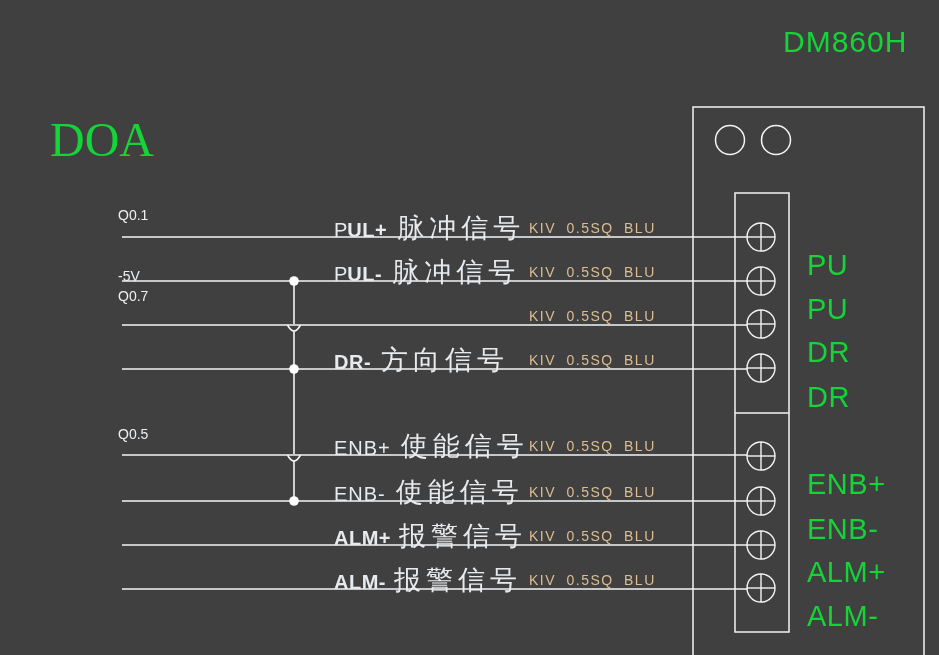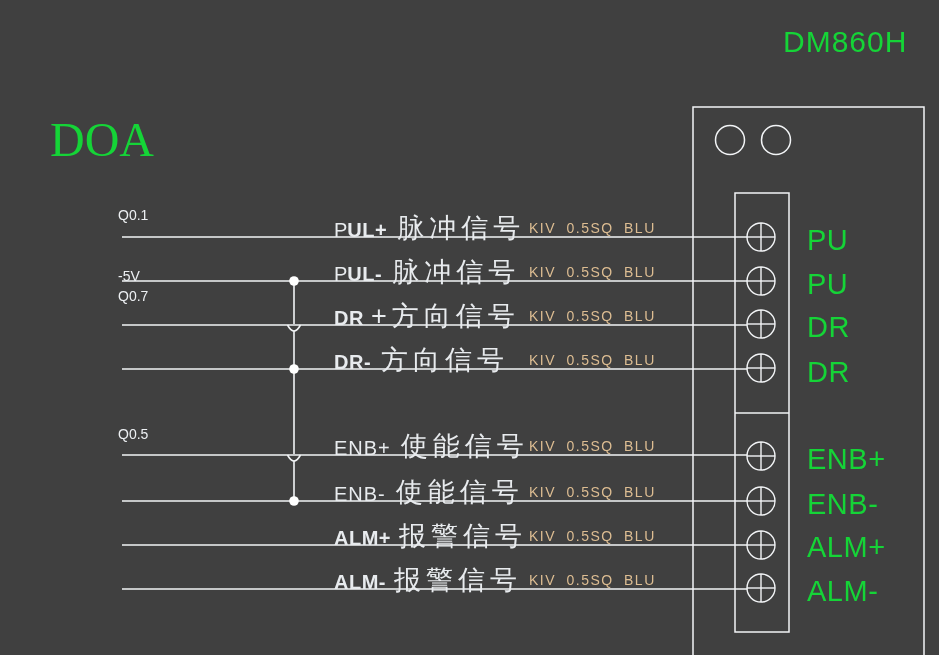--- a/index.html
+++ b/index.html
@@ -16,21 +16,21 @@
   .doa{left:50px;top:112px;font-size:48px;font-family:"Liberation Serif", serif;font-weight:500;}
   .motor-title{left:393px;top:110px;font-size:41px;font-weight:700;letter-spacing:1px;}
 
   .port{left:118px;font-size:14px;font-weight:500;color:#edf0f3;}
   .sig{left:334px;font-size:20px;color:#e8ebee;}
   .sig .lat-b{font-weight:700;letter-spacing:0.5px;}
   .sig .lat-n{font-weight:400;letter-spacing:1px;}
   .sig .lat-p{font-weight:400;}
   .sig .cn{font-weight:400;font-size:27px;margin-left:10px;letter-spacing:5px;}
   .spec{left:529px;font-size:14px;color:#ddbd92;letter-spacing:1.5px;word-spacing:5px;font-weight:400;}
-  .term{left:807px;font-size:29px;font-weight:500;letter-spacing:0.5px;}
+  .term{left:807px;font-size:29px;font-weight:500;letter-spacing:0.5px;margin-top:25px;}
 
   svg{position:absolute;left:0;top:0;}
 </style>
 </head>
 <body>
 
 <div id="stage">
 
   <svg width="939" height="655" viewBox="0 0 939 655">
 
@@ -115,21 +115,20 @@
   <div class="abs green model">DM860H</div>
   <div class="abs green doa">DOA</div>
 
   <div class="abs port" style="top:207px">Q0.1</div>
   <div class="abs port" style="top:268px">-5V</div>
   <div class="abs port" style="top:288px">Q0.7</div>
   <div class="abs port" style="top:426px">Q0.5</div>
 
   <div class="abs sig" style="top:210px"><span class="lat-p">P</span><span class="lat-b">UL+</span><span class="cn">脉冲信号</span></div>
   <div class="abs sig" style="top:254px"><span class="lat-p">P</span><span class="lat-b">UL-</span><span class="cn">脉冲信号</span></div>
-  <div class="abs sig" style="top:298px"><span class="lat-b">DR</span><span class="cn" style="margin-left:7px">+方向信号</span></div>
   <div class="abs sig" style="top:342px"><span class="lat-b">DR-</span><span class="cn">方向信号</span></div>
   <div class="abs sig" style="top:474px"><span class="lat-n">ENB-</span><span class="cn">使能信号</span></div>
   <div class="abs sig" style="top:428px"><span class="lat-n">ENB+</span><span class="cn">使能信号</span></div>
   <div class="abs sig" style="top:518px"><span class="lat-b">ALM+</span><span class="cn" style="margin-left:8px">报警信号</span></div>
   <div class="abs sig" style="top:562px"><span class="lat-b">ALM-</span><span class="cn" style="margin-left:8px">报警信号</span></div>
 
   <div class="abs spec" style="top:220px">KIV 0.5SQ BLU</div>
   <div class="abs spec" style="top:264px">KIV 0.5SQ BLU</div>
   <div class="abs spec" style="top:308px">KIV 0.5SQ BLU</div>
   <div class="abs spec" style="top:352px">KIV 0.5SQ BLU</div>

